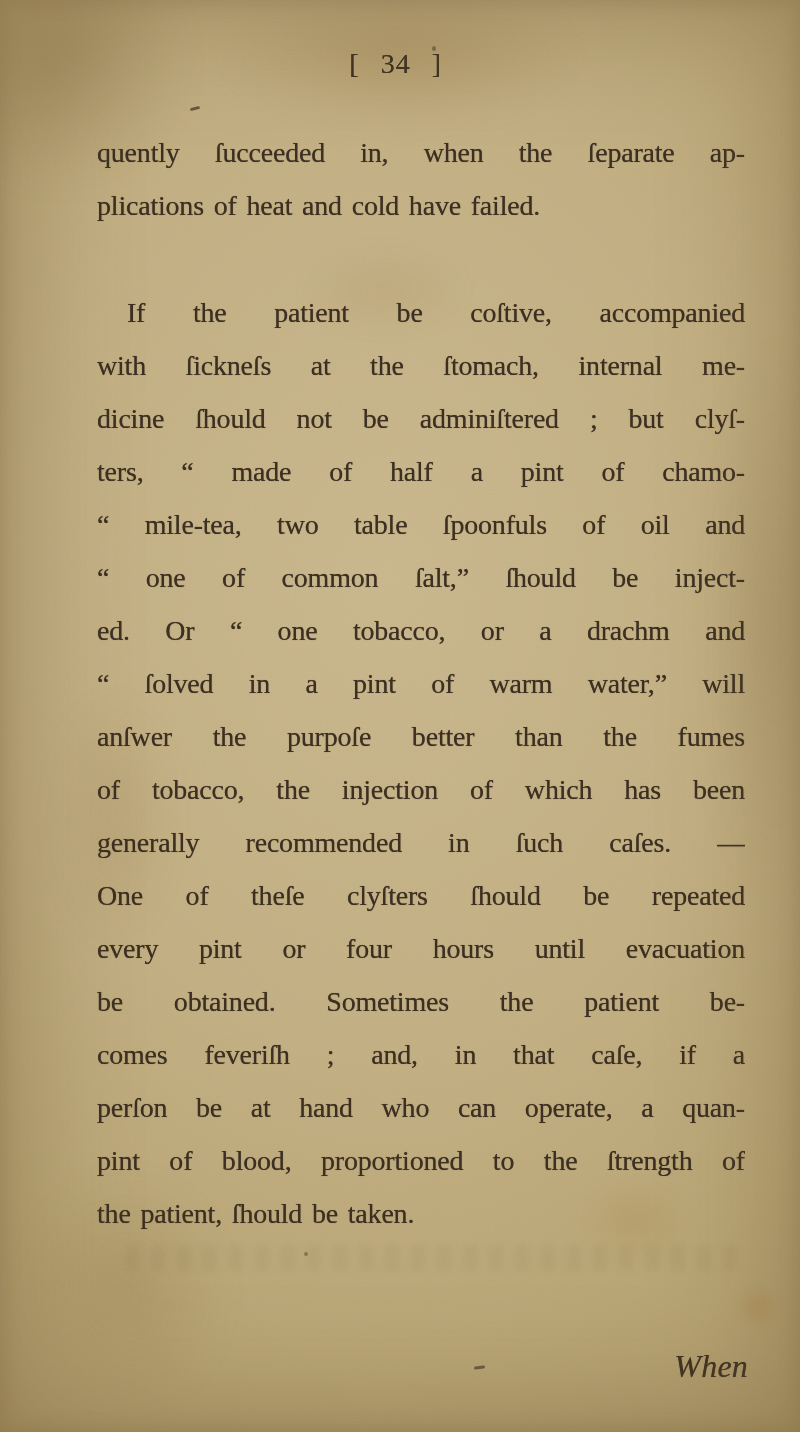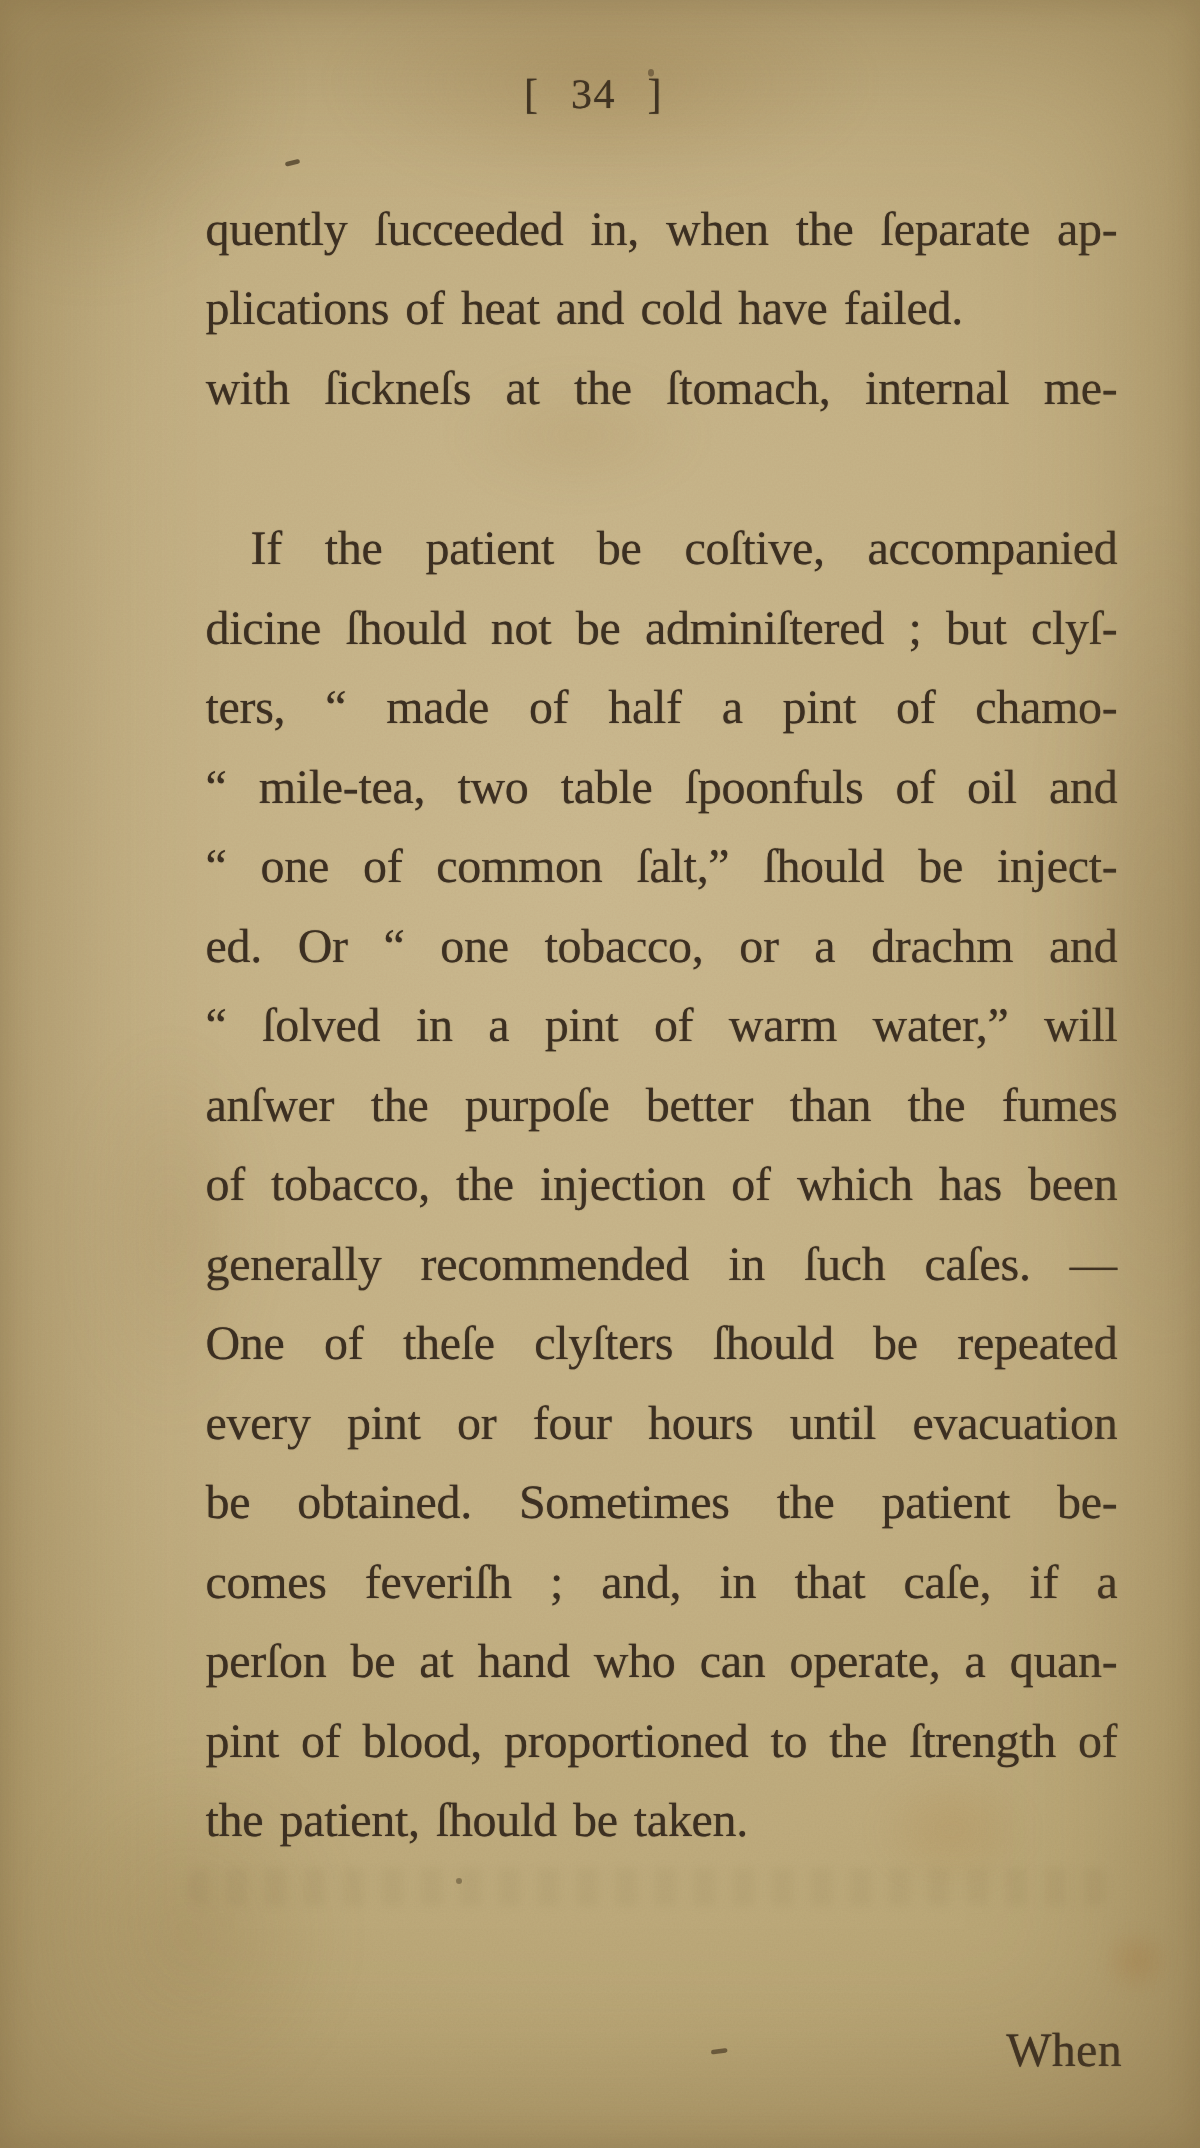--- a/index.html
+++ b/index.html
@@ -73,41 +73,41 @@
     text-shadow: 0 0 0.6px rgba(61,49,34,0.8);
   }
 
   .text-block {
     position: absolute;
     left: 97px; top: 126px; width: 648px;
     color: #3d3022;
   }
 
   .tl {
-    font-size: 32px;
+    font-size: 28px;
     line-height: 53px;
     height: 53px;
     overflow: hidden;
     letter-spacing: -0.2px;
     word-spacing: 3px;
     text-align: justify;
     text-align-last: justify;
     text-shadow: 0 0 0.7px rgba(58,46,30,0.75);
-    margin-left: 40px;
   }
   .tl.flush-left { text-align: center; text-align-last: left; }
   .tl.para-start { margin-top: 54px; text-indent: 30px; }
 
   .catchword {
     position: absolute;
     right: 52px; top: 1348px;
     font-size: 32px;
     color: #3d3022;
     letter-spacing: 0.2px;
     text-shadow: 0 0 0.7px rgba(58,46,30,0.75);
+    font-style: italic;
   }
 
   .grain { position: absolute; inset: 0; width: 800px; height: 1432px; opacity: 0.10; mix-blend-mode: multiply; pointer-events: none; }
 </style>
 </head>
 <body>
 
 <div class="page">
 
   <div class="stain stain-top-center"></div>
@@ -117,22 +117,22 @@
   <div class="stain stain-right-band"></div>
   <div class="stain stain-fox-1"></div>
   <div class="stain stain-fox-2"></div>
   <div class="stain stain-fox-3"></div>
 
   <div class="page-number">[ 34 ]</div>
 
   <div class="text-block">
     <div class="tl">quently ſucceeded in, when the ſeparate ap-</div>
     <div class="tl flush-left">plications of heat and cold have failed.</div>
+    <div class="tl para-start">If the patient be coſtive, accompanied</div>
     <div class="tl">with ſickneſs at the ſtomach, internal me-</div>
-    <div class="tl para-start">If the patient be coſtive, accompanied</div>
     <div class="tl">dicine ſhould not be adminiſtered ; but clyſ-</div>
     <div class="tl">ters, “ made of half a pint of chamo-</div>
     <div class="tl">“ mile-tea, two table ſpoonfuls of oil and</div>
     <div class="tl">“ one of common ſalt,” ſhould be inject-</div>
     <div class="tl">ed. Or “ one tobacco, or a drachm and</div>
     <div class="tl">“ ſolved in a pint of warm water,” will</div>
     <div class="tl">anſwer the purpoſe better than the fumes</div>
     <div class="tl">of tobacco, the injection of which has been</div>
     <div class="tl">generally recommended in ſuch caſes. —</div>
     <div class="tl">One of theſe clyſters ſhould be repeated</div>

